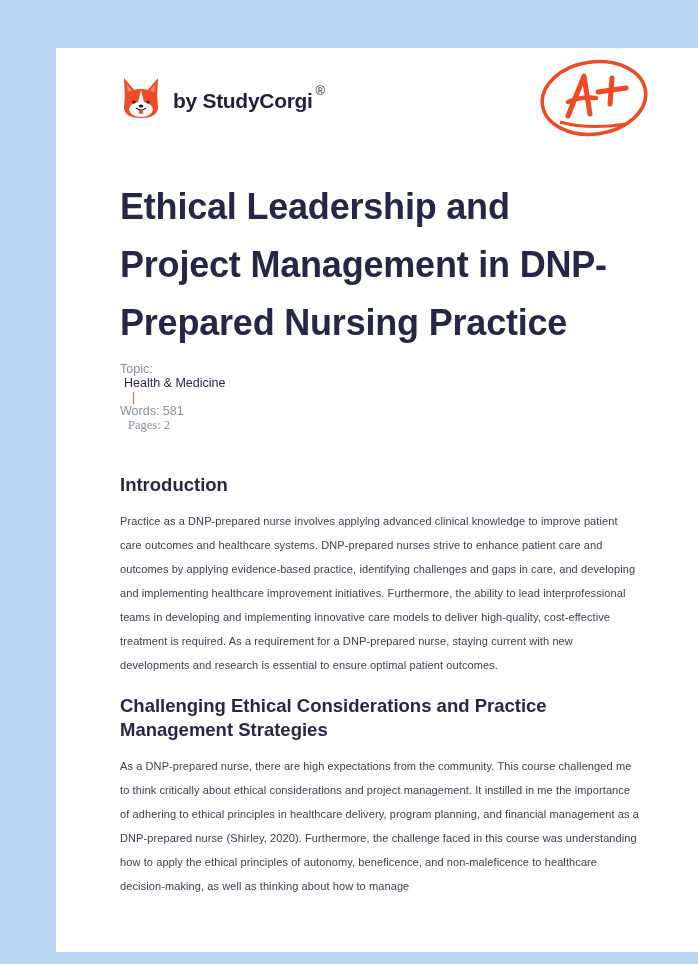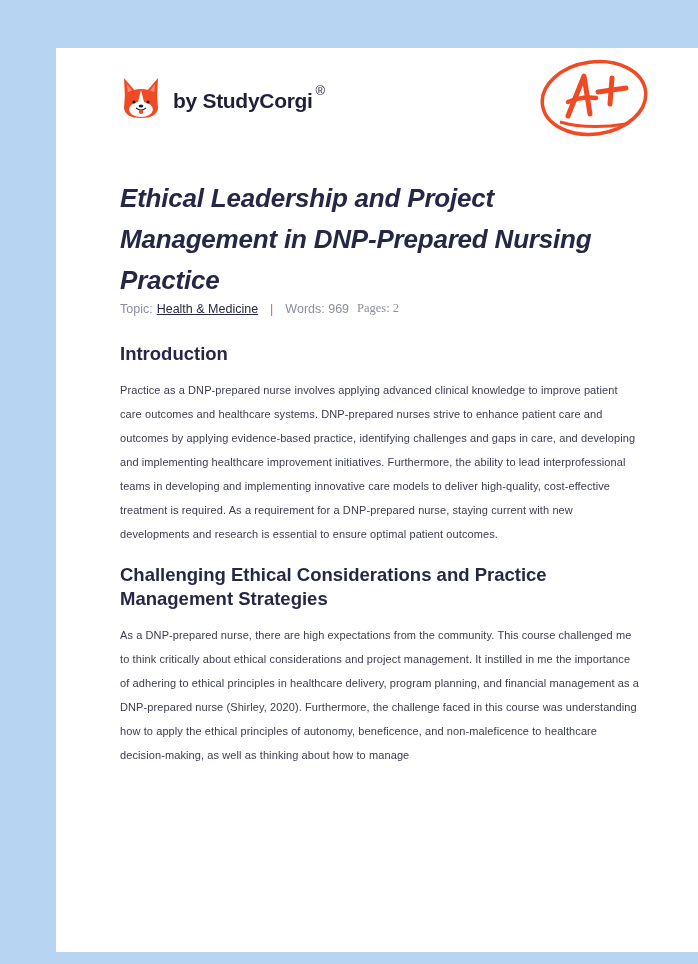--- a/index.html
+++ b/index.html
@@ -32,35 +32,34 @@
     .logo .reg {
       font-size: 13px; color: #1f1f3d; margin-left: 3px; margin-top: -16px;
     }
     .grade {
       position: absolute; left: 482px; top: 10px; width: 112px; height: 82px;
     }
     .content {
       position: absolute; left: 64px; top: 130px; width: 520px;
     }
     h1 {
-      font-size: 26px; line-height: 41px; font-weight: 700; color: #262746;
+      font-size: 36px; line-height: 58px; font-weight: 700; color: #262746;
       letter-spacing: -0.2px;
-      font-style: italic;
     }
     .meta {
-      font-size: 12.5px; color: #8b8d9c;
-      display: flex; align-items: center;
+      margin-top: 10px; font-size: 12.5px; color: #8b8d9c;
+      display: flex; align-items: flex-start; flex-direction: column;
     }
-    .meta .topic-val { color: #262746; margin-left: 4px; text-decoration: underline; }
+    .meta .topic-val { color: #262746; margin-left: 4px; }
     .meta .sep { color: #e0622f; margin: 0 12px; }
     .meta .pages { margin-left: 8px; font-family: Liberation Serif, serif; }
     h2 {
       font-size: 18.5px; line-height: 24px; font-weight: 700; color: #262746;
     }
-    .sec1-title { margin-top: 26px; }
+    .sec1-title { margin-top: 40px; }
     p.body {
       margin-top: 12px;
       font-size: 11px; line-height: 24px; color: #3a3b4f;
       letter-spacing: 0.1px;
     }
     .sec2-title { margin-top: 17px; }
   </style>
 </head>
 <body>
 
@@ -103,21 +102,21 @@
     </svg>
   </div>
 
   <div class="content">
     <h1>Ethical Leadership and Project Management in DNP-Prepared Nursing Practice</h1>
 
     <div class="meta">
       <span>Topic:</span>
       <span class="topic-val">Health &amp; Medicine</span>
       <span class="sep">|</span>
-      <span>Words: 969</span>
+      <span>Words: 581</span>
       <span class="pages">Pages: 2</span>
     </div>
 
     <h2 class="sec1-title">Introduction</h2>
     <p class="body">Practice as a DNP-prepared nurse involves applying advanced clinical knowledge to improve patient care outcomes and healthcare systems. DNP-prepared nurses strive to enhance patient care and outcomes by applying evidence-based practice, identifying challenges and gaps in care, and developing and implementing healthcare improvement initiatives. Furthermore, the ability to lead interprofessional teams in developing and implementing innovative care models to deliver high-quality, cost-effective treatment is required. As a requirement for a DNP-prepared nurse, staying current with new developments and research is essential to ensure optimal patient outcomes.</p>
 
     <h2 class="sec2-title">Challenging Ethical Considerations and Practice Management Strategies</h2>
     <p class="body">As a DNP-prepared nurse, there are high expectations from the community. This course challenged me to think critically about ethical considerations and project management. It instilled in me the importance of adhering to ethical principles in healthcare delivery, program planning, and financial management as a DNP-prepared nurse (Shirley, 2020). Furthermore, the challenge faced in this course was understanding how to apply the ethical principles of autonomy, beneficence, and non-maleficence to healthcare decision-making, as well as thinking about how to manage</p>
   </div>
 </div>

